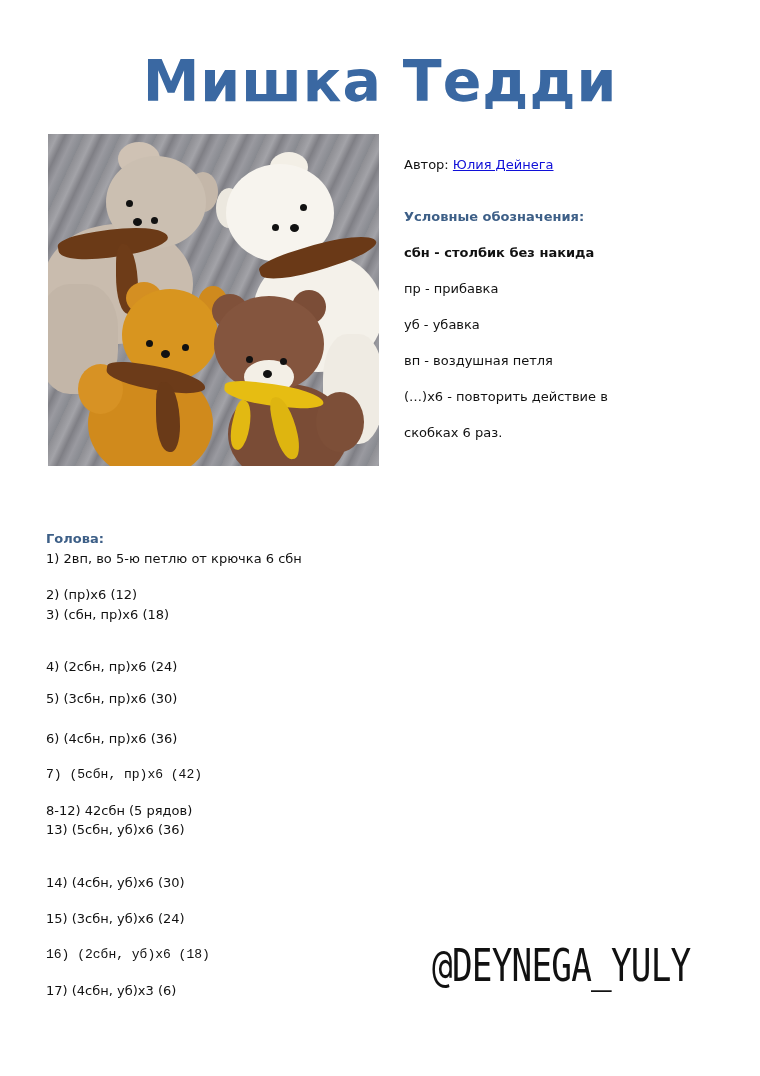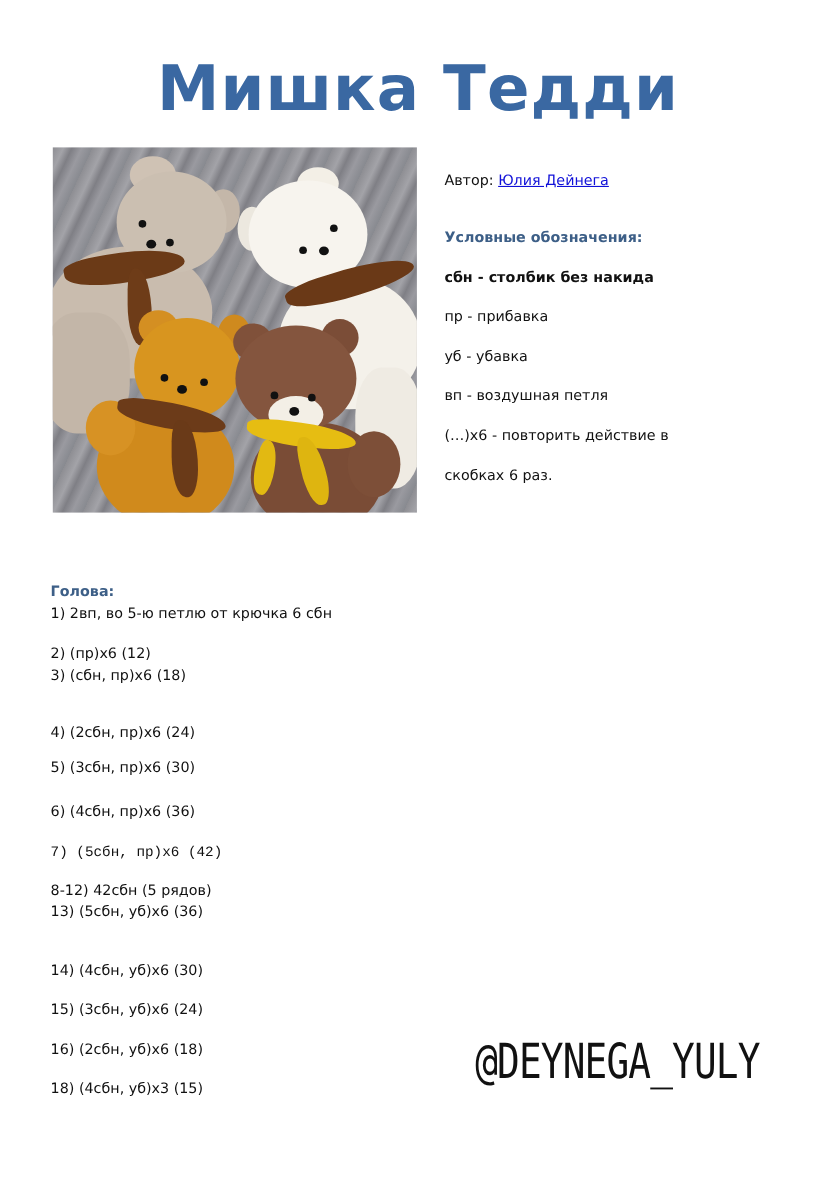--- a/index.html
+++ b/index.html
@@ -100,19 +100,19 @@
     <div class="line" style="top:72px;text-align:right;">2) (пр)х6 (12)</div>
     <div class="line" style="top:92px;">3) (сбн, пр)х6 (18)</div>
     <div class="line" style="top:144px;">4) (2сбн, пр)х6 (24)</div>
     <div class="line" style="top:176px;">5) (3сбн, пр)х6 (30)</div>
     <div class="line" style="top:216px;">6) (4сбн, пр)х6 (36)</div>
     <div class="line" style="top:252px;font-family:Liberation Mono, monospace;">7) (5сбн, пр)х6 (42)</div>
     <div class="line" style="top:288px;">8-12) 42сбн (5 рядов)</div>
     <div class="line" style="top:307px;">13) (5сбн, уб)х6 (36)</div>
     <div class="line" style="top:360px;">14) (4сбн, уб)х6 (30)</div>
     <div class="line" style="top:396px;">15) (3сбн, уб)х6 (24)</div>
-    <div class="line" style="top:432px;">16) (2сбн, уб)х6 (18)</div>
-    <div class="line" style="top:468px;">18) (4сбн, уб)х3 (15)</div>
+    <div class="line" style="top:432px;font-family:Liberation Mono, monospace;">16) (2сбн, уб)х6 (18)</div>
+    <div class="line" style="top:468px;">17) (4сбн, уб)х3 (6)</div>
   </div>
 
   <div class="watermark">@DEYNEGA_YULY</div>
 
 </div>
 
 </body></html>

